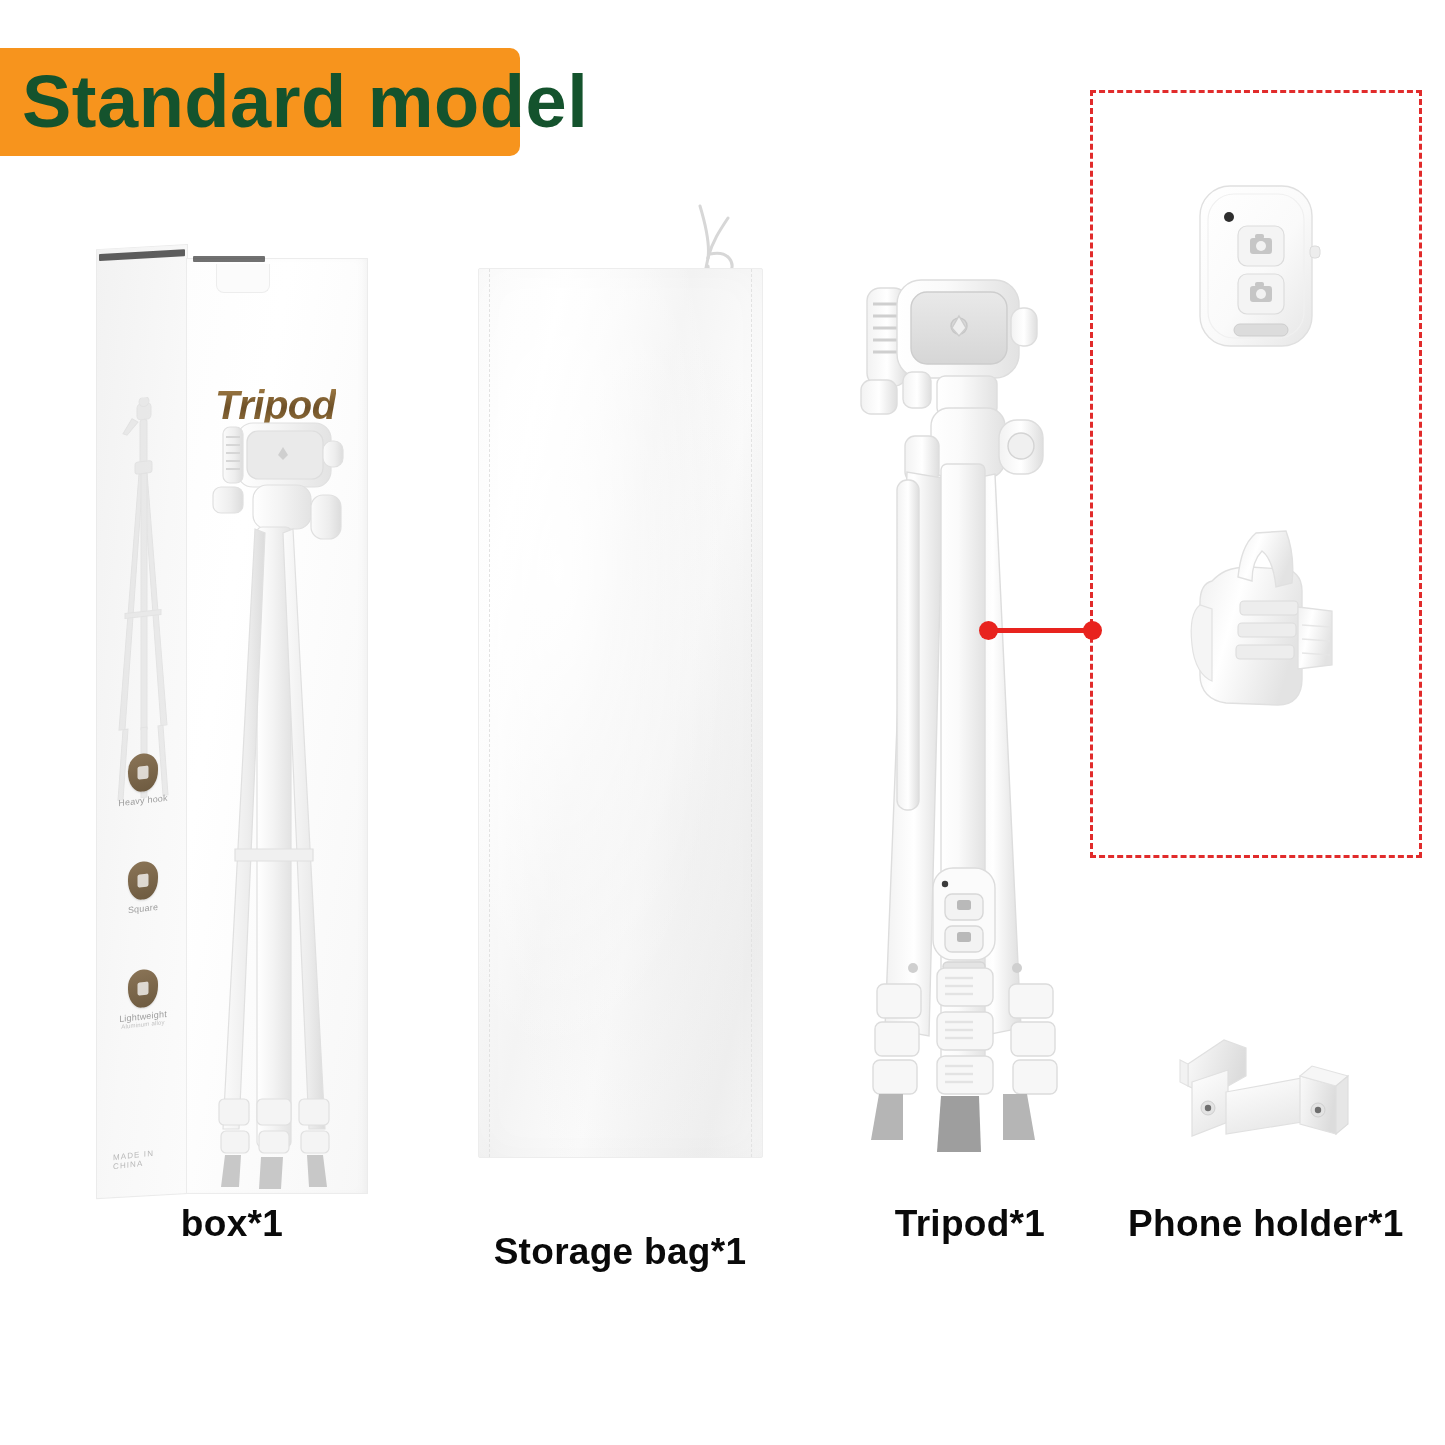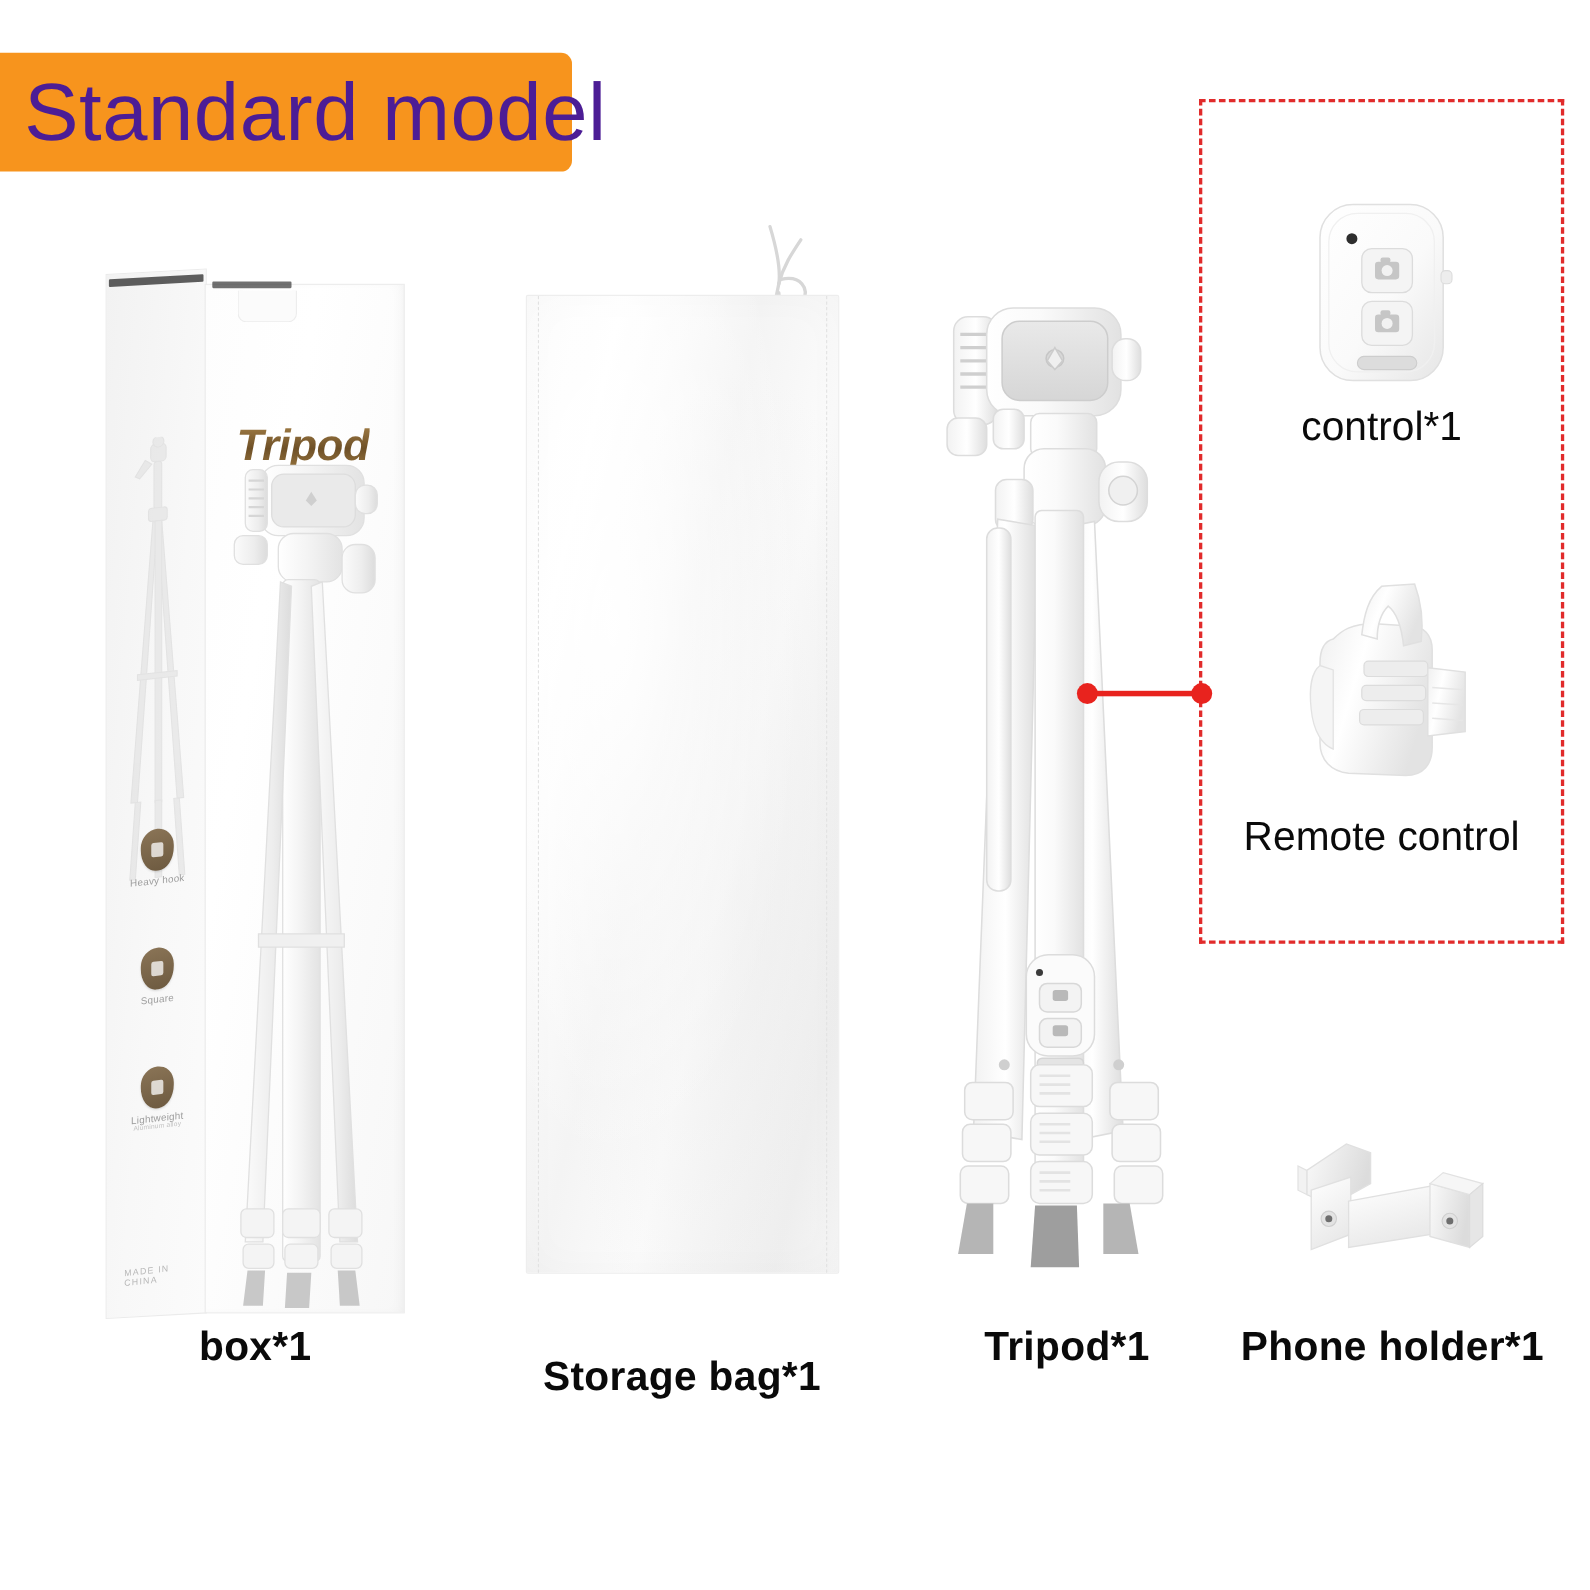--- a/index.html
+++ b/index.html
@@ -24,23 +24,23 @@
     width: 520px;
     height: 108px;
     background: #F7941D;
     border-radius: 0 10px 10px 0;
     display: flex;
     align-items: center;
     padding-left: 22px;
     box-sizing: border-box;
   }
   .banner-text {
-    color: #4c1d95;
+    color: #14532d;
     font-size: 74px;
-    font-weight: 400;
+    font-weight: 700;
     letter-spacing: 0.5px;
     line-height: 1;
     white-space: nowrap;
   }
 
   
   .caption {
     position: absolute;
     font-size: 37px;
     font-weight: 700;
@@ -574,21 +574,20 @@
     <rect x="69" y="104" width="9" height="5" rx="2" fill="#c6c6c6"></rect>
     <circle cx="75" cy="116" r="5" fill="#f2f2f2"></circle>
 
     <rect x="48" y="146" width="54" height="12" rx="6" fill="#dcdcdc" stroke="#cdcdcd"></rect>
 
     <rect x="124" y="68" width="10" height="12" rx="4" fill="#ededed" stroke="#dcdcdc"></rect>
   </svg>
 </div>
 
 <div class="lbl-remote">
-  <div>control*1</div>
 </div>
 
 <div class="buckle-wrap">
   <svg viewBox="0 0 160 190" style="width:160px;height:190px">
     <defs>
       <linearGradient id="bkg" x1="0" y1="0" x2="1" y2="0.4">
         <stop offset="0%" stop-color="#f0f0f0"></stop>
         <stop offset="40%" stop-color="#ffffff"></stop>
         <stop offset="100%" stop-color="#e3e3e3"></stop>
       </linearGradient>
@@ -612,21 +611,20 @@
       <line x1="120" y1="100" x2="148" y2="102"></line>
       <line x1="120" y1="114" x2="148" y2="116"></line>
       <line x1="120" y1="128" x2="148" y2="130"></line>
     </g>
 
     <path d="M18 80 C10 86 8 102 10 120 C12 140 20 152 30 156 L30 84 Z" fill="#f5f5f5" stroke="#e2e2e2" stroke-width="1.2"></path>
   </svg>
 </div>
 
 <div class="lbl-buckle">
-  <div>Remote control</div>
 </div>
 
 <div class="holder-wrap">
   <svg viewBox="0 0 195 145" style="width:195px;height:145px">
     <defs>
       <linearGradient id="hg1" x1="0" y1="0" x2="0.4" y2="1">
         <stop offset="0%" stop-color="#ffffff"></stop>
         <stop offset="100%" stop-color="#e9e9e9"></stop>
       </linearGradient>
       <linearGradient id="hg2" x1="0" y1="0" x2="1" y2="0.3">

